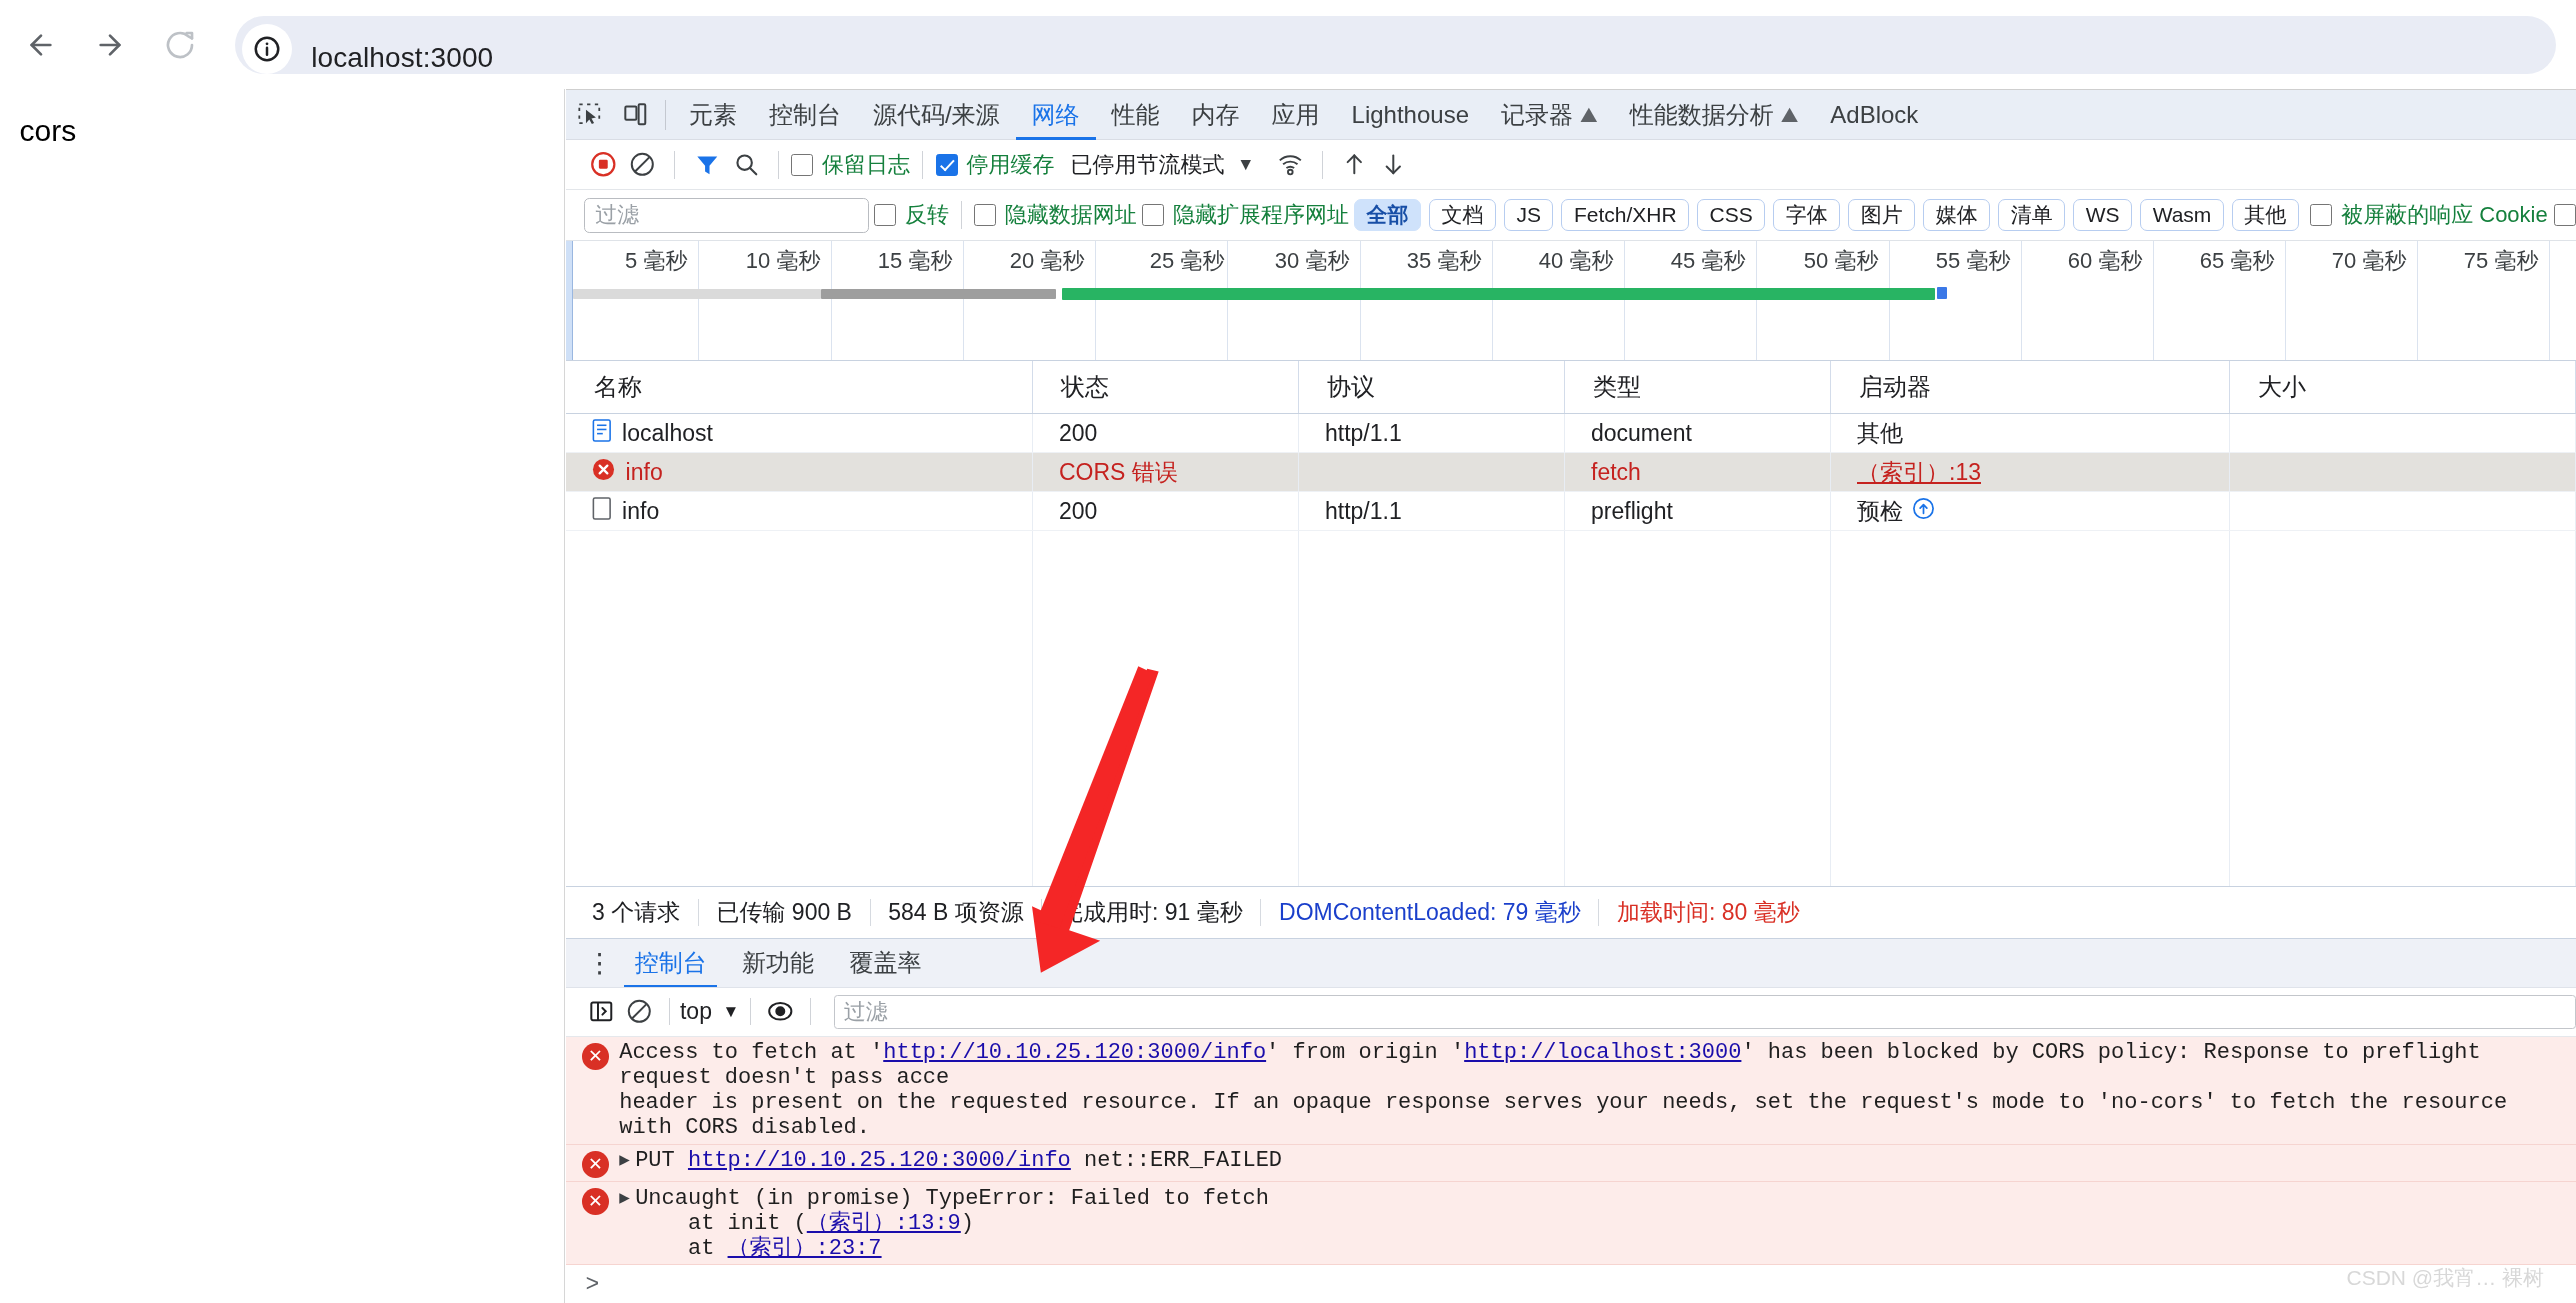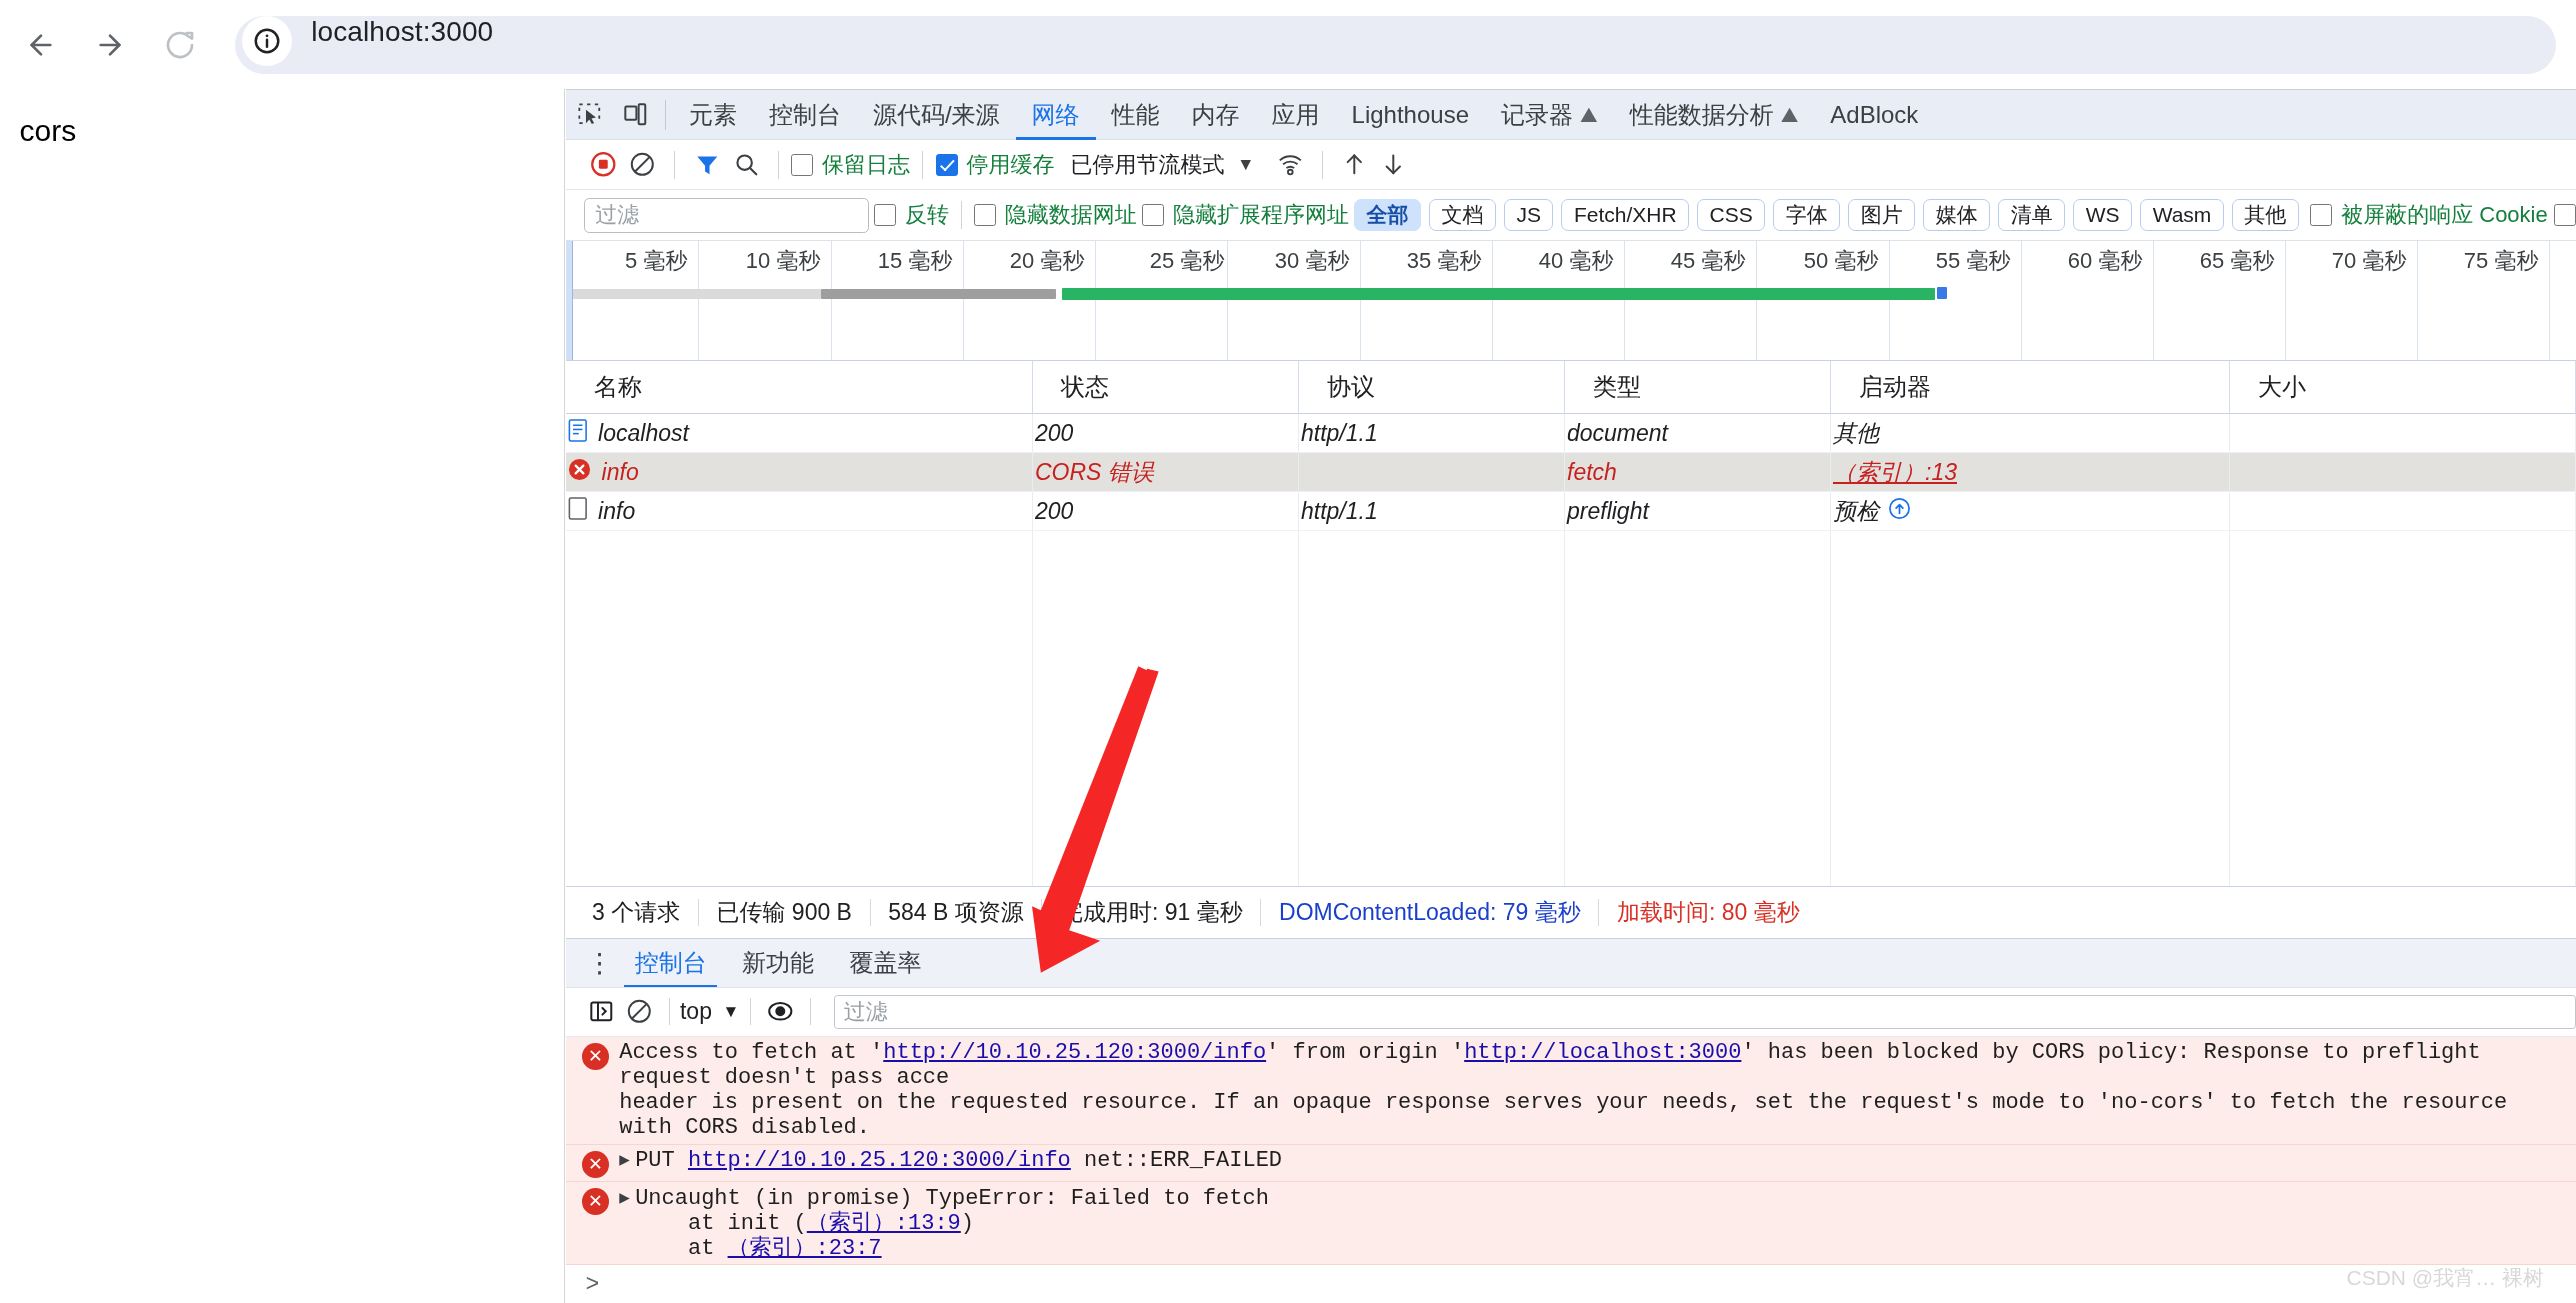--- a/index.html
+++ b/index.html
@@ -20,21 +20,21 @@
   .nav-btn {
     width:57px; height:57px; margin-left:12.4px;
     display:flex; align-items:center; justify-content:center;
     border-radius:50%; color:#5f6368;
   }
   .nav-btn svg { width:32px; height:32px; }
   .nav-btn.disabled { color:#bdc1c6; }
   #omnibox {
     margin-left:26.6px; height:58px; flex:0 0 2321px;
     background:#e9ecf5; border-radius:29px;
-    display:flex; align-items:flex-start; padding-left:7px;
+    display:flex; align-items:flex-end; padding-left:7px;
   }
   #omnibox .site-info {
     width:50px; height:50px; border-radius:50%;
     display:flex; align-items:center; justify-content:center;
     background:#fff;
   }
   #omnibox .site-info svg { width:30px; height:30px; }
   #omnibox .url {
     margin-left:19.5px; font-size:28px; color:#202124;
     letter-spacing:0.1px;
@@ -164,21 +164,21 @@
     border-bottom:0.9px solid #c8d2e0; background:#fff;
   }
   #net-thead .th {
     font-size:24px; color:#202124; display:flex; align-items:center;
     padding-left:28px; border-right:0.9px solid #d3dcea;
   }
   .trow { display:flex; height:39px; flex:0 0 39px; border-bottom:0.9px solid #eef1f5; }
   .trow.selected { background:#e3e1dd; }
   .trow .td {
     font-size:23px; color:#202124; display:flex; align-items:center;
-    padding-left:2px; border-right:0.9px solid #e8edf4; overflow:hidden; white-space:nowrap;font-style:italic;
+    padding-left:26px; border-right:0.9px solid #e8edf4; overflow:hidden; white-space:nowrap;
   }
   .trow.err .td { color:#c5221f; }
   .td .nm { display:flex; align-items:center; gap:10.6px; }
   .muted { color:#80868b; }
   .link-red { color:#c5221f; text-decoration:underline; }
 
   #net-body-fill { flex:1 1 auto; display:flex; }
   #net-body-fill .col { border-right:0.9px solid #e8edf4; }
 
   

